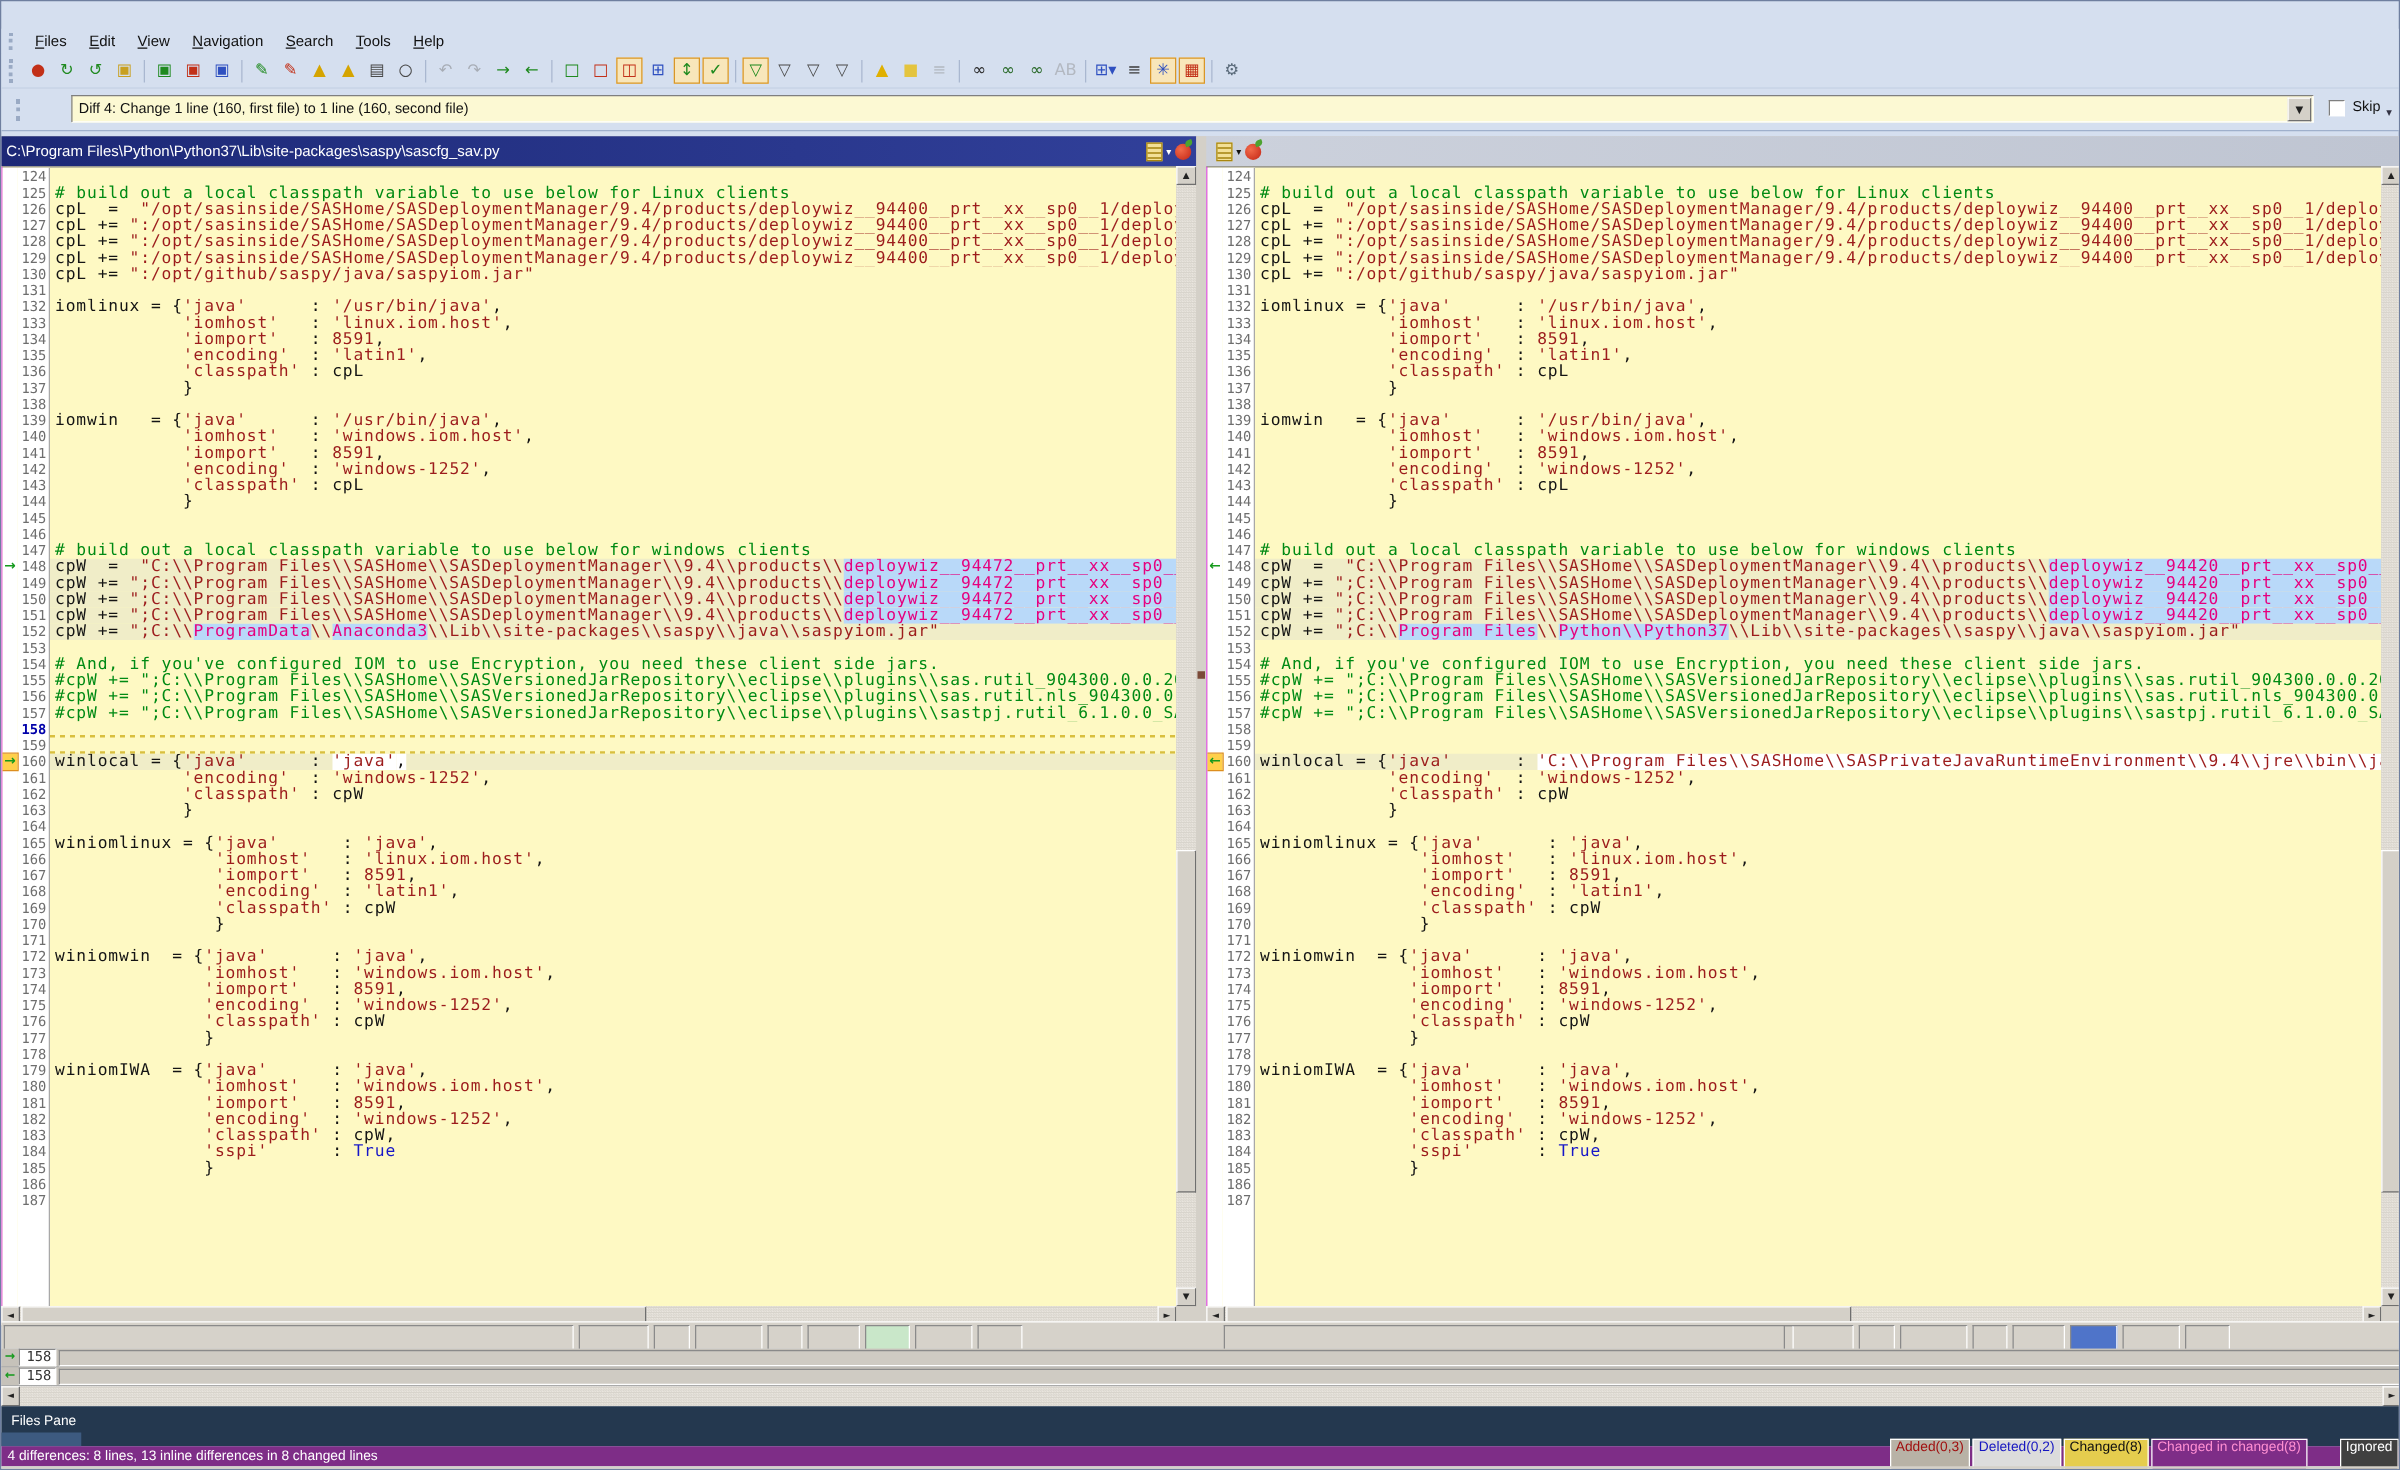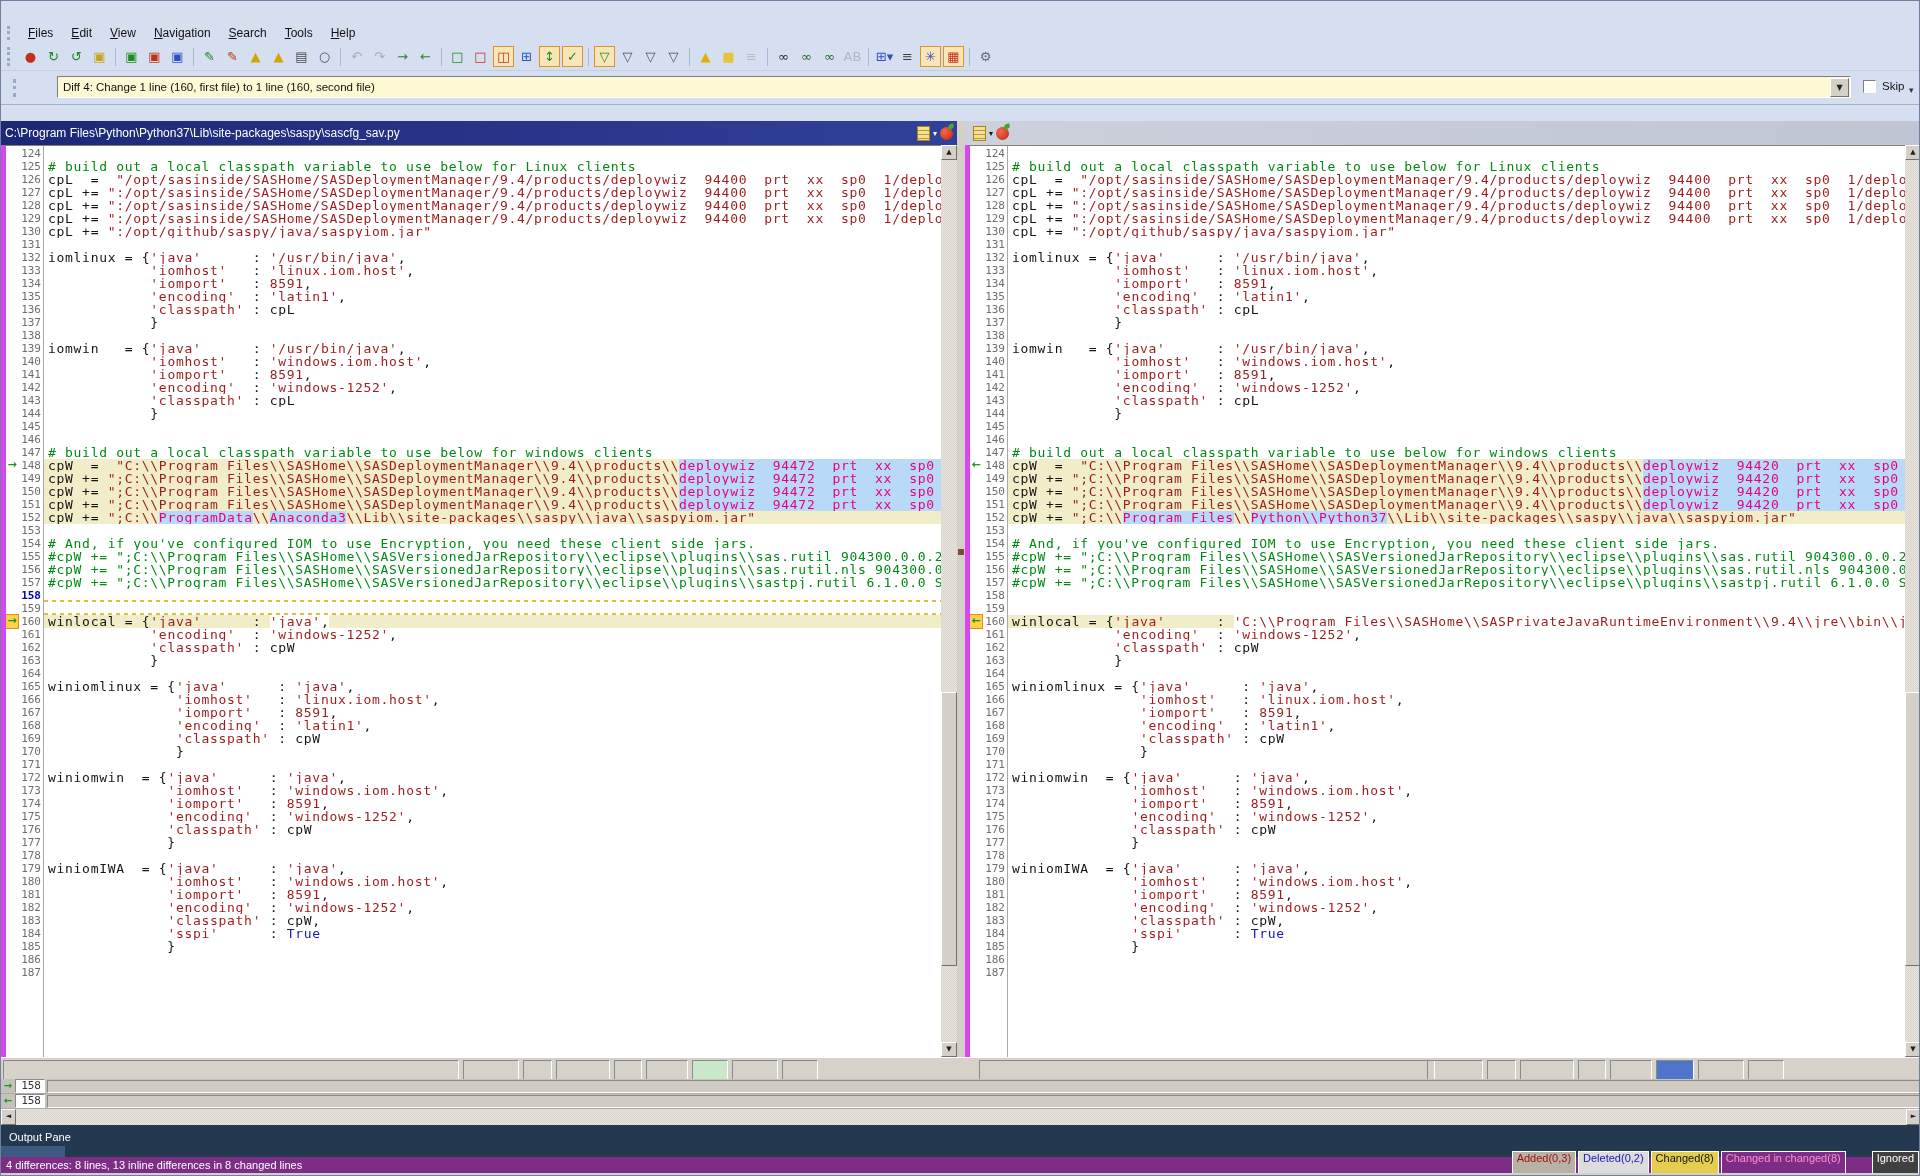--- a/index.html
+++ b/index.html
@@ -32,34 +32,34 @@
   #diffbar{position:absolute;left:0;top:70px;width:1920px;height:34px;background:#d5dfef;border-bottom:1px solid #9fb0cc;}
   #diffcombo{position:absolute;left:56px;top:5px;width:1794px;height:22px;background:#fcf9d3;border:1px solid;border-color:#7f7f7f #ffffff #ffffff #7f7f7f;}
   #diffcombo-text{position:absolute;left:5px;top:4px;font-size:11.5px;color:#111;white-space:nowrap;}
   #diffcombo-btn{position:absolute;right:1px;top:1px;width:19px;height:19px;background:#d4d0c8;border:1px solid;border-color:#fff #707070 #707070 #fff;font:8px/17px "DejaVu Sans",sans-serif;text-align:center;color:#222;}
   #skipbox{position:absolute;left:1862px;top:9px;width:13px;height:13px;background:#fff;border:1px solid;border-color:#7f7f7f #fff #fff #7f7f7f;}
   #skiplabel{position:absolute;left:1881px;top:9px;font-size:11.5px;color:#111;}
   #diff-overflow{position:absolute;left:1908px;top:14px;font-size:9px;color:#334;}
   #diffbar .grip{position:absolute;left:6px;top:8px;height:18px;}
 
   
-  #main{position:absolute;left:0;top:120px;width:1920px;height:952px;background:#d4d0c8;}
+  #main{position:absolute;left:0;top:108px;width:1920px;height:952px;background:#d4d0c8;}
   .pane{position:absolute;top:0;bottom:0;}
   #paneL{left:0;width:956px;}
   #paneR{left:964px;width:956px;}
   #splitter{position:absolute;left:956px;top:0;width:8px;bottom:0;background:#d4d0c8;}
   #splitgrip{position:absolute;left:1px;top:428px;width:6px;height:6px;background:#7b4a38;}
   .phead{position:absolute;left:0;top:0;right:0;height:24px;display:flex;align-items:center;padding:0 4px;}
   .phead.active{background:linear-gradient(to right,#1c2876,#31409a);color:#fff;}
   .phead.inactive{background:linear-gradient(to right,#ccd1dc,#bfc5d2);color:#111;}
   .phead-path{font-size:12px;white-space:nowrap;overflow:hidden;flex:1;}
   .hicon-doc{width:13px;height:15px;background:#f3e096;border:1px solid #a8860f;margin-left:4px;flex:none;
      background-image:linear-gradient(#00000000 0 0),repeating-linear-gradient(#f3e096 0 3px,#b89a30 3px 4px);}
   .hicon-caret{font-size:8px;margin:0 3px;flex:none;color:inherit;}
-  .codebox{position:absolute;left:0;top:24px;right:16px;bottom:16px;background:#ffffff;border-left:5px solid #d946ef;border-top:1px solid #808080;overflow:hidden;}
+  .codebox{position:absolute;left:0;top:24px;right:16px;bottom:16px;background:#fef9c3;border-left:1px solid #d946ef;border-top:1px solid #808080;overflow:hidden;}
   .gutcol{position:absolute;left:0;top:0;bottom:0;width:12px;background:#fff;}
   .numcol{position:absolute;left:12px;top:0;bottom:0;width:26px;background:#fff;border-right:1px solid #a8a8a8;}
   .rows{position:absolute;left:0;top:1px;right:0;}
   .crow{display:flex;height:13px;line-height:13px;}
   .mark{width:12px;flex:none;font:bold 11px/12px "DejaVu Sans",sans-serif;color:#169a1d;text-align:center;}
   .mark.cur{background:#ffd04a;outline:1px solid #dd8e1e;}
   .lnum{width:26px;flex:none;font:11px/13px "DejaVu Sans Mono",monospace;color:#6e6e6e;text-align:right;padding-right:3px;}
   .lnum.cur{color:#0000aa;font-weight:bold;}
   .ltext{flex:1;white-space:pre;overflow:hidden;font:13px/13px "DejaVu Sans Mono",monospace;letter-spacing:.7px;padding-left:4px;color:#141414;}
   .ltext.chg{background:#f0edc8;}
@@ -923,21 +923,21 @@
       <span class="mininum">158</span>
       <span class="minibody"></span>
     </div>
   </div>
   <div id="minihscroll">
     <div class="sbtn" style="left:0;top:0;width:15px;height:16px;">◄</div>
     <div class="sbtn" style="right:0;top:0;width:15px;height:16px;">►</div>
   </div>
 
   <div id="output">
-    <span id="output-label">Output Pane</span>
+    <span id="output-label">Files Pane</span>
     <span id="output-tab"></span>
   </div>
 
   <div id="purple">
     <span id="summary">4 differences: 8 lines, 13 inline differences in 8 changed lines</span>
     <span class="badge added">Added(0,3)</span>
     <span class="badge deleted">Deleted(0,2)</span>
     <span class="badge changed">Changed(8)</span>
     <span class="badge cic">Changed in changed(8)</span>
     <span class="badge ignored">Ignored</span>

